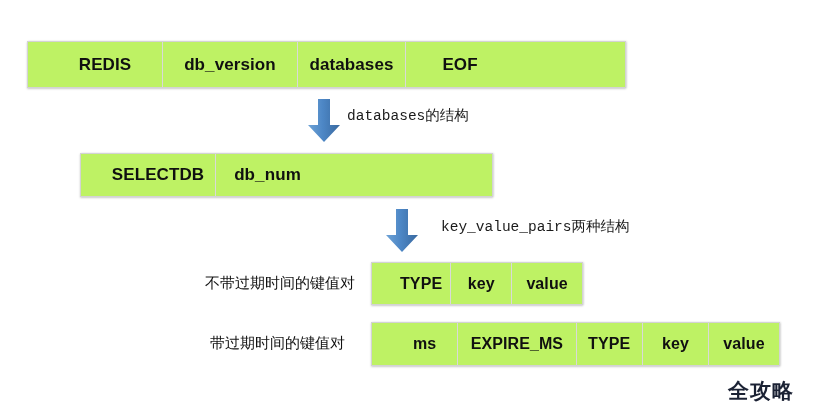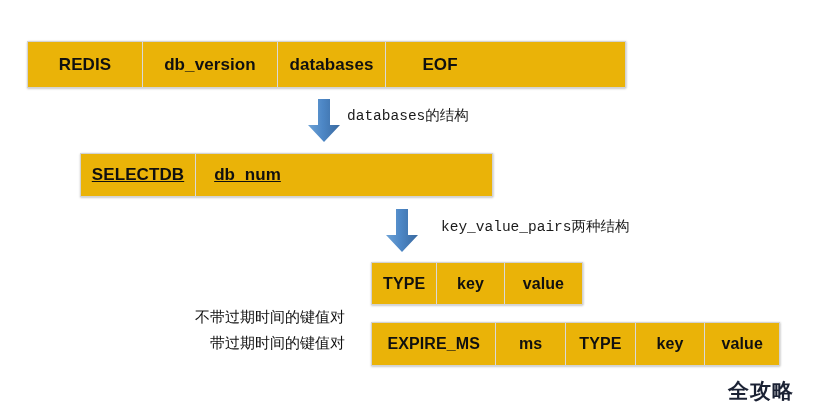--- a/index.html
+++ b/index.html
@@ -18,24 +18,25 @@
   #canvas {
     position: relative;
     width: 818px;
     height: 409px;
   }
 
   
   .row {
     position: absolute;
     display: flex;
-    background: #eab308;
+    background: #bef264;
     border: 1px solid #d3d3d3;
     box-shadow: 0 1px 2px rgba(0,0,0,0.18), 1px 0 2px rgba(0,0,0,0.10);
     box-sizing: border-box;
+    padding-left: 20px;
   }
   .cell {
     display: flex;
     align-items: center;
     justify-content: center;
     box-sizing: border-box;
     border-right: 1px solid #d9d9d9;
     color: #101010;
     font-weight: bold;
     letter-spacing: 0.1px;
@@ -56,21 +57,21 @@
   #row-header .cell { height: 45px; }
 
   
   #row-databases {
     left: 80px;
     top: 153px;
     width: 413px;
     height: 44px;
     font-size: 17px;
   }
-  #row-databases .cell { height: 42px; text-decoration: underline; }
+  #row-databases .cell { height: 42px; }
 
   
   #row-kv-plain {
     left: 371px;
     top: 262px;
     width: 212px;
     height: 43px;
     font-size: 16px;
   }
   #row-kv-plain .cell { height: 41px; }
@@ -106,21 +107,21 @@
   #caption-kvpairs   { left: 441px; top: 217px; text-align: right; }
 
   
   .side-label {
     position: absolute;
     font-size: 15px;
     color: #111111;
     white-space: nowrap;
     text-align: right;
   }
-  #label-kv-plain  { left: 145px; top: 274px; width: 200px; margin-top: 34px; }
+  #label-kv-plain  { left: 155px; top: 274px; width: 200px; }
   #label-kv-expire { left: 145px; top: 334px; width: 200px; }
 
   
   #watermark {
     position: absolute;
     left: 728px;
     top: 377px;
     font-size: 21px;
     font-weight: bold;
     color: #0f172a;
@@ -176,22 +177,22 @@
 
   <div class="side-label" id="label-kv-plain">不带过期时间的键值对</div>
   <div class="row" id="row-kv-plain">
     <div class="cell" style="width:66px">TYPE</div>
     <div class="cell" style="width:68px">key</div>
     <div class="cell" style="width:78px">value</div>
   </div>
 
   <div class="side-label" id="label-kv-expire">带过期时间的键值对</div>
   <div class="row" id="row-kv-expire">
+    <div class="cell" style="width:70px">ms</div>
     <div class="cell" style="width:125px">EXPIRE_MS</div>
-    <div class="cell" style="width:70px">ms</div>
     <div class="cell" style="width:70px">TYPE</div>
     <div class="cell" style="width:70px">key</div>
     <div class="cell" style="width:74px">value</div>
   </div>
 
   <div id="watermark">全攻略</div>
 
 </div>
 
 </body></html>

